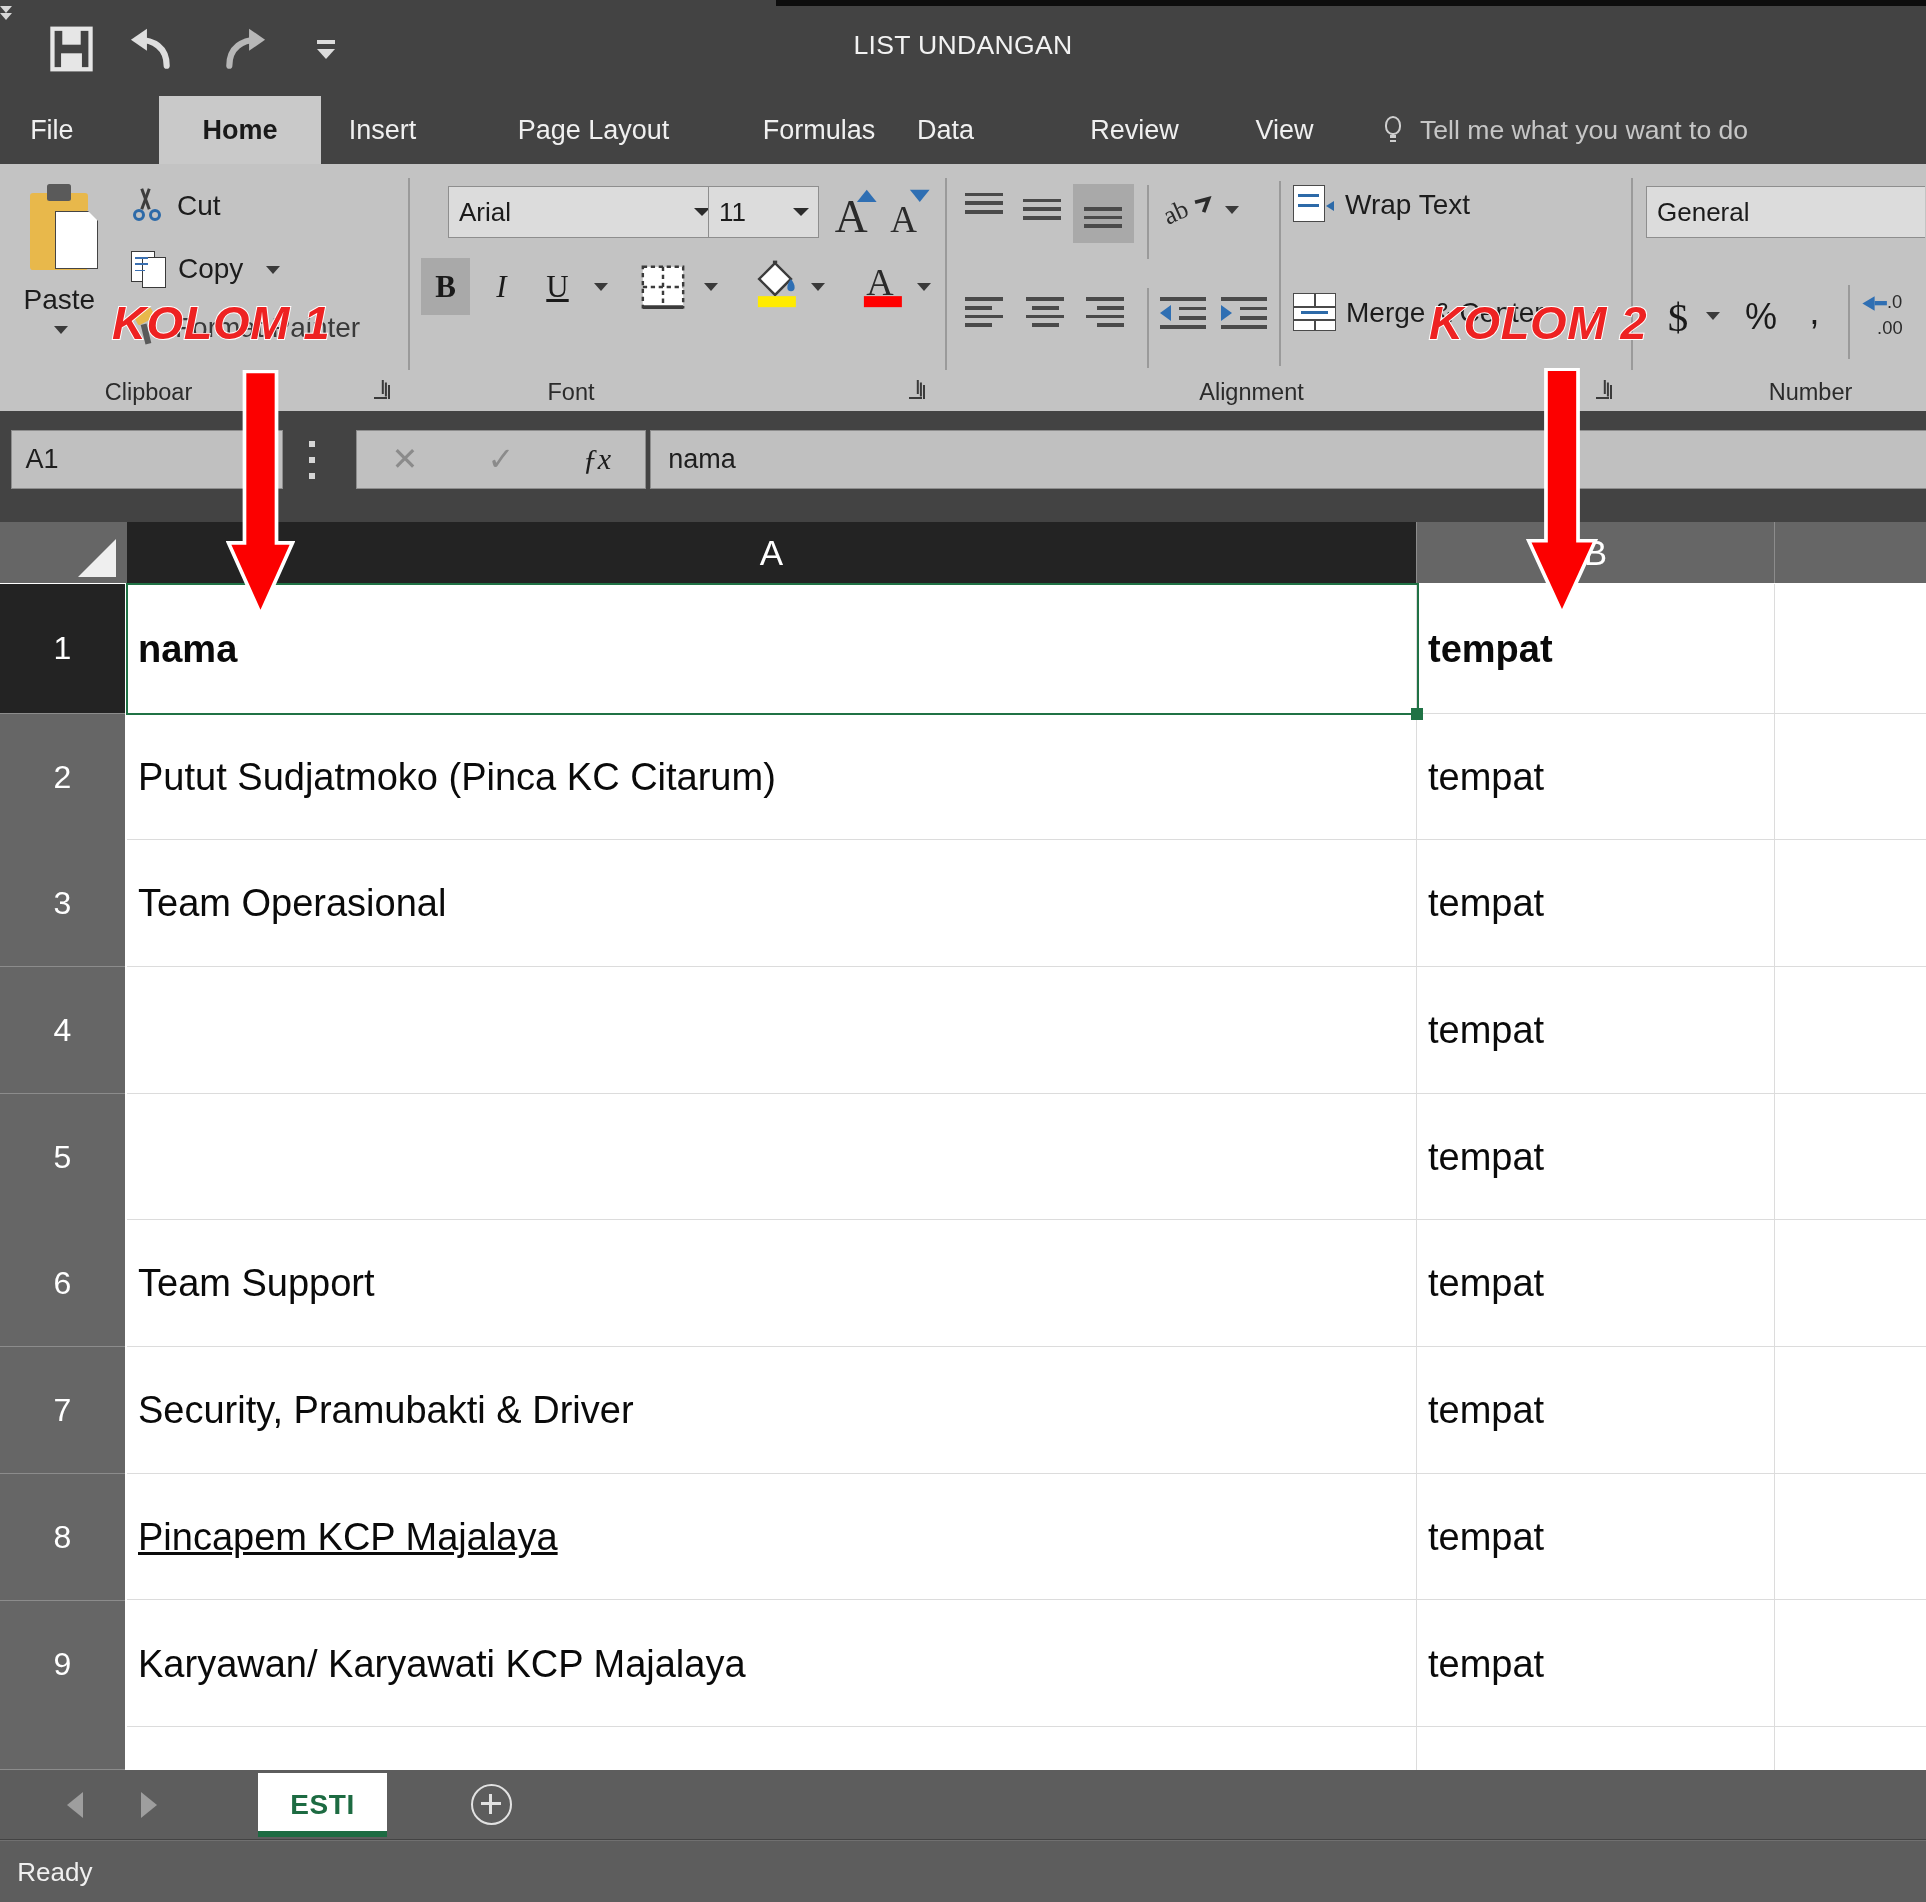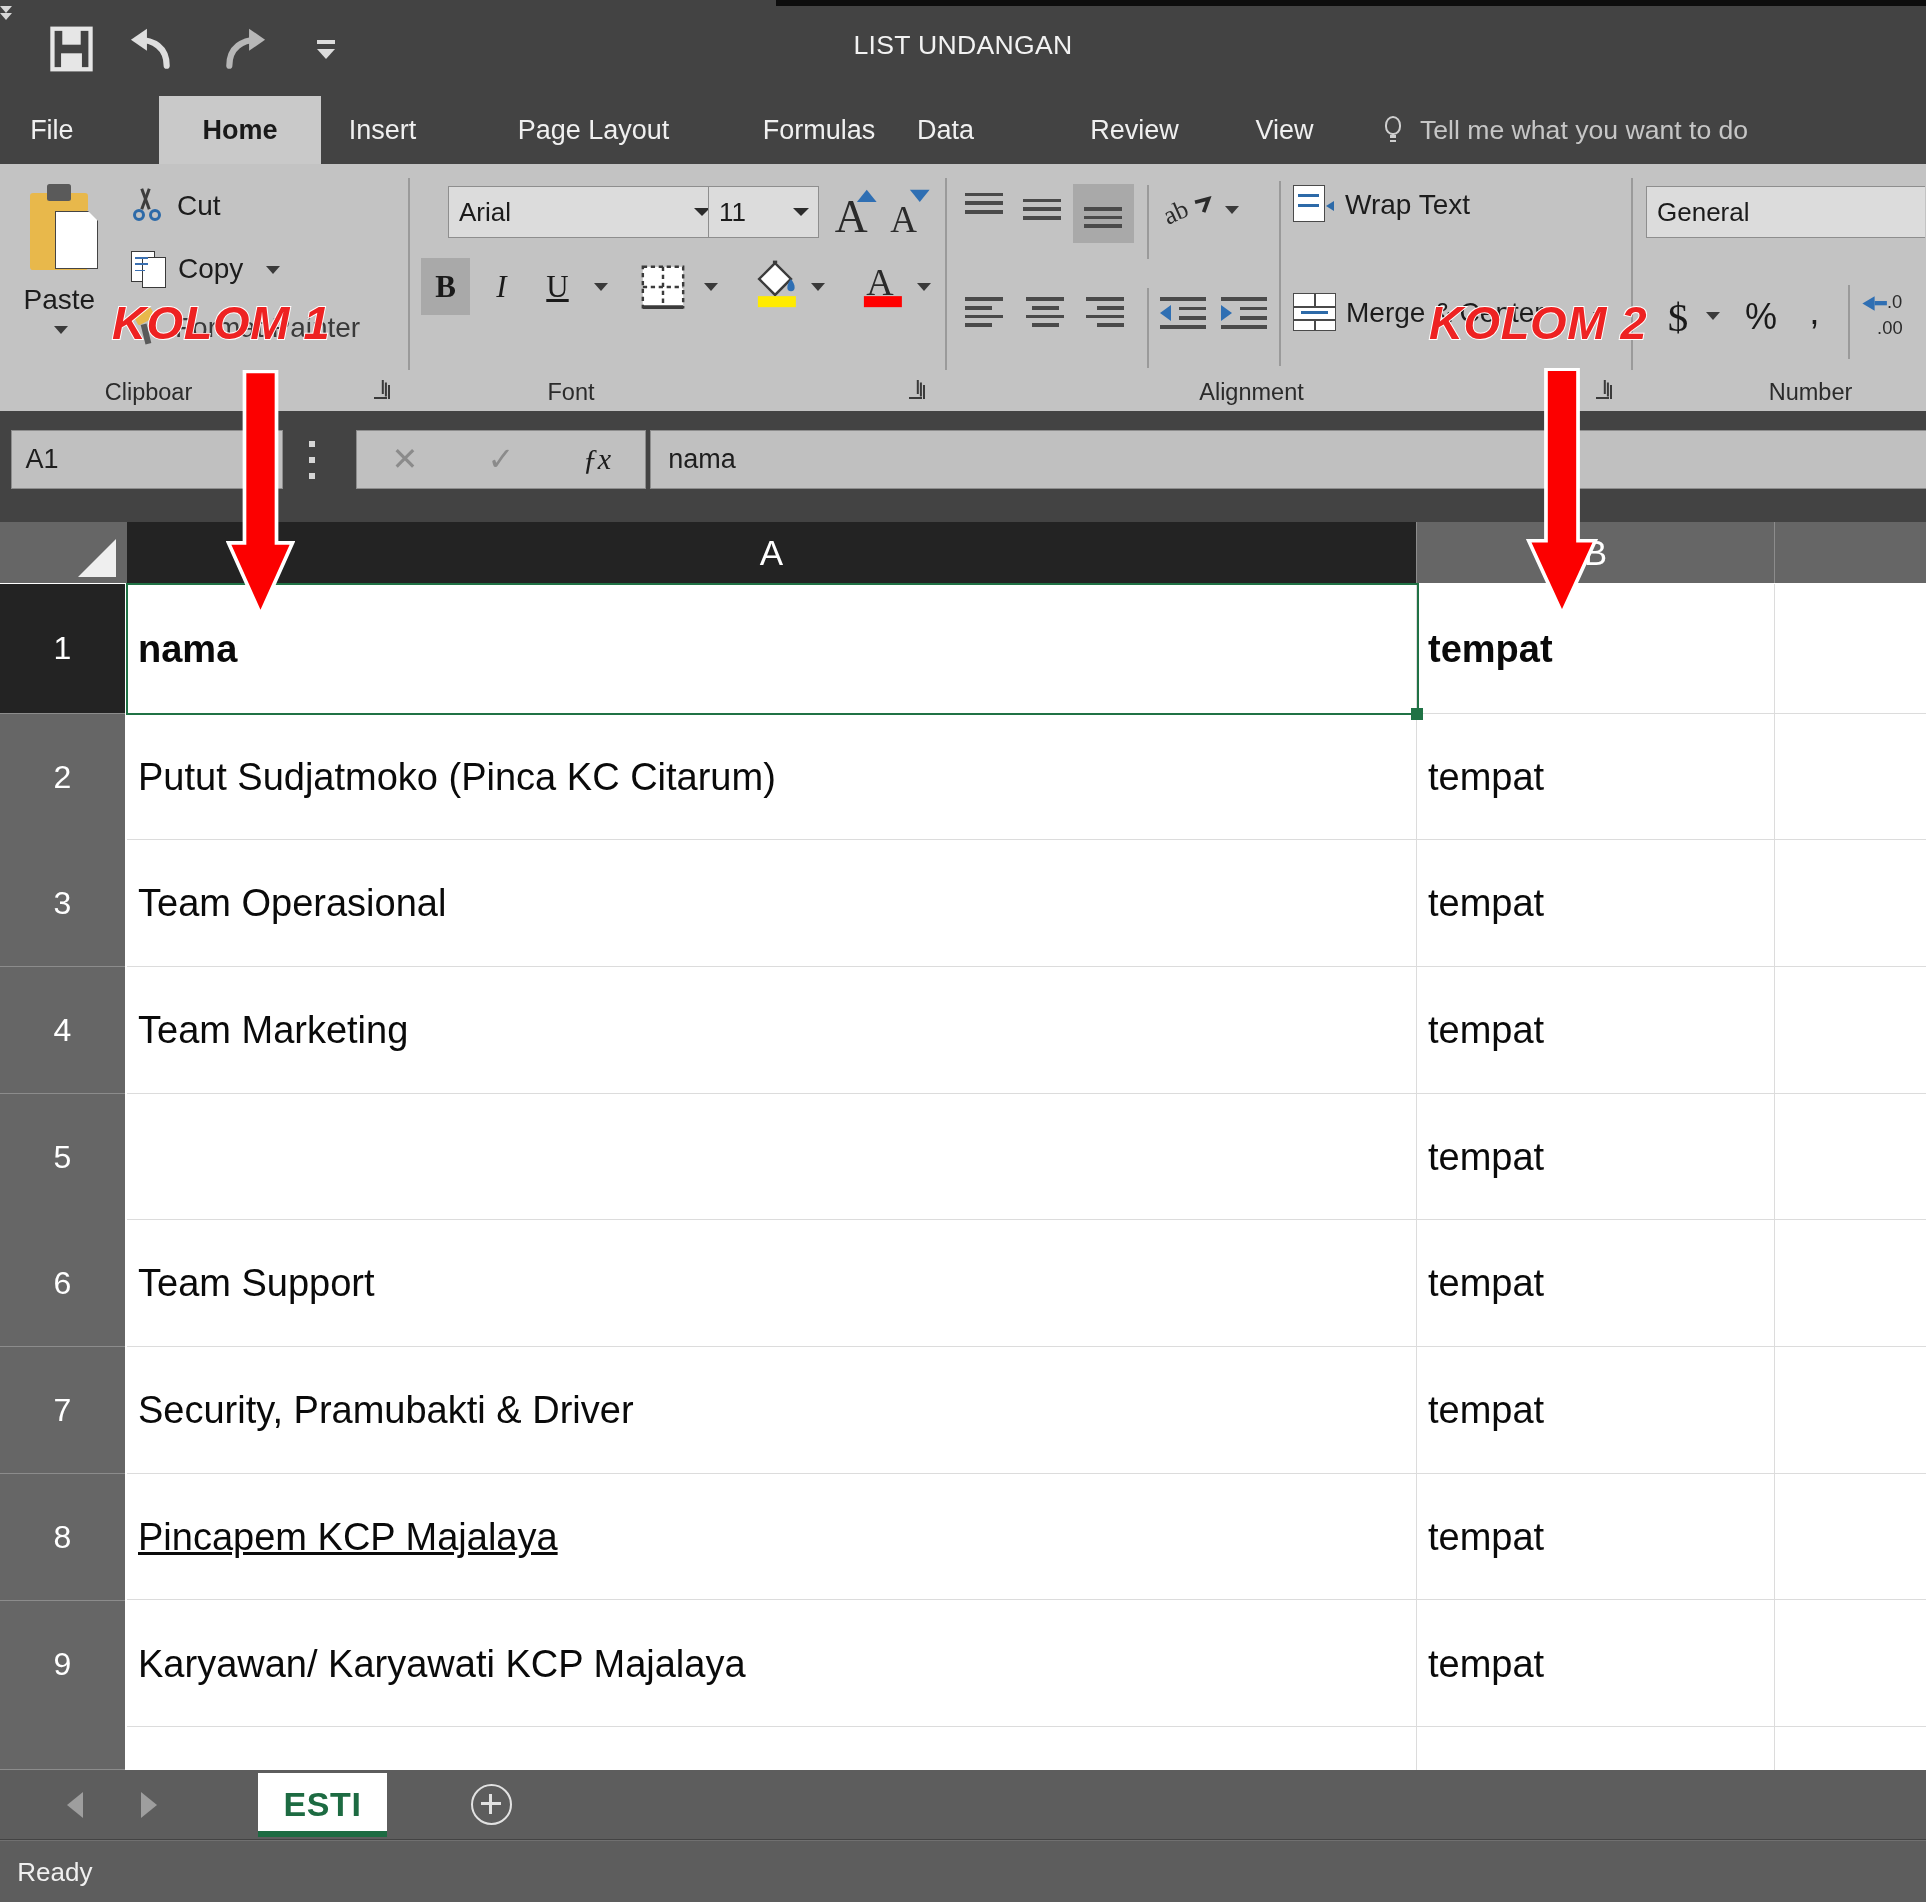--- a/index.html
+++ b/index.html
@@ -140,21 +140,21 @@
   .cell.bold{font-weight:bold;}
   #selbox{position:absolute;border:2.5px solid #207245;box-sizing:border-box;}
   #selhandle{position:absolute;width:12.4px;height:12.4px;background:#207245;}
 
   
   #sheetbar{position:absolute;left:0;top:1770px;width:1926px;height:69px;background:#5d5d5d;}
   .navarrow{position:absolute;top:22px;width:0;height:0;
             border-top:13.6px solid transparent;border-bottom:13.6px solid transparent;}
   #sheettab{position:absolute;left:258px;top:2.5px;width:129px;height:64px;background:#fff;
             display:flex;align-items:center;justify-content:center;}
-  #sheettab span{font-size:34px;font-weight:bold;color:#1d6b42;letter-spacing:0.6px;}
+  #sheettab span{font-size:28px;font-weight:bold;color:#1d6b42;letter-spacing:0.6px;}
   #sheettab .und{position:absolute;left:0;bottom:0;width:129px;height:5.6px;background:#1d6b42;}
   #addsheet{position:absolute;left:471px;top:13.6px;width:41px;height:41px;border:2.5px solid #e2e2e2;
             border-radius:50%;box-sizing:border-box;}
   #addsheet i{position:absolute;background:#e2e2e2;}
   #status{position:absolute;left:0;top:1840px;width:1926px;height:63px;background:#5d5d5d;
           border-top:1.2px solid #707070;display:flex;align-items:center;}
   #status span{font-size:26px;color:#f0f0f0;padding-left:17.3px;}
 
   
   .anno-txt{position:absolute;font-size:47px;font-weight:bold;font-style:italic;color:#ee2222;
@@ -480,21 +480,20 @@
       <div class="rowline" style="top:889px;"></div>
       <div class="rowline" style="top:1015px;"></div>
       <div class="rowline" style="top:1142px;"></div>
 
       <div class="colline" style="left:1289px;"></div>
       <div class="colline" style="left:1647px;"></div>
 
       <div class="cell bold" style="left:0;top:0;    width:1289px;height:130px;">nama</div>
       <div class="cell" style="left:0;top:130px;width:1289px;height:127px;">Putut Sudjatmoko (Pinca KC Citarum)</div>
       <div class="cell" style="left:0;top:256px;width:1289px;height:127px;">Team Operasional</div>
-      <div class="cell" style="left:0;top:383px;width:1289px;height:127px;">Team Marketing</div>
       <div class="cell" style="left:0;top:636px;width:1289px;height:127px;">Team Support</div>
       <div class="cell" style="left:0;top:763px;width:1289px;height:127px;">Security, Pramubakti &amp; Driver</div>
       <div class="cell" style="left:0;top:890px;width:1289px;height:127px;text-decoration:underline;">Pincapem KCP Majalaya</div>
       <div class="cell" style="left:0;top:1017px;width:1289px;height:127px;">Karyawan/ Karyawati KCP Majalaya</div>
 
       <div class="cell bold" style="left:1290px;top:0;    width:357px;height:130px;">tempat</div>
       <div class="cell" style="left:1290px;top:130px;width:357px;height:127px;">tempat</div>
       <div class="cell" style="left:1290px;top:256px;width:357px;height:127px;">tempat</div>
       <div class="cell" style="left:1290px;top:383px;width:357px;height:127px;">tempat</div>
       <div class="cell" style="left:1290px;top:510px;width:357px;height:127px;">tempat</div>

